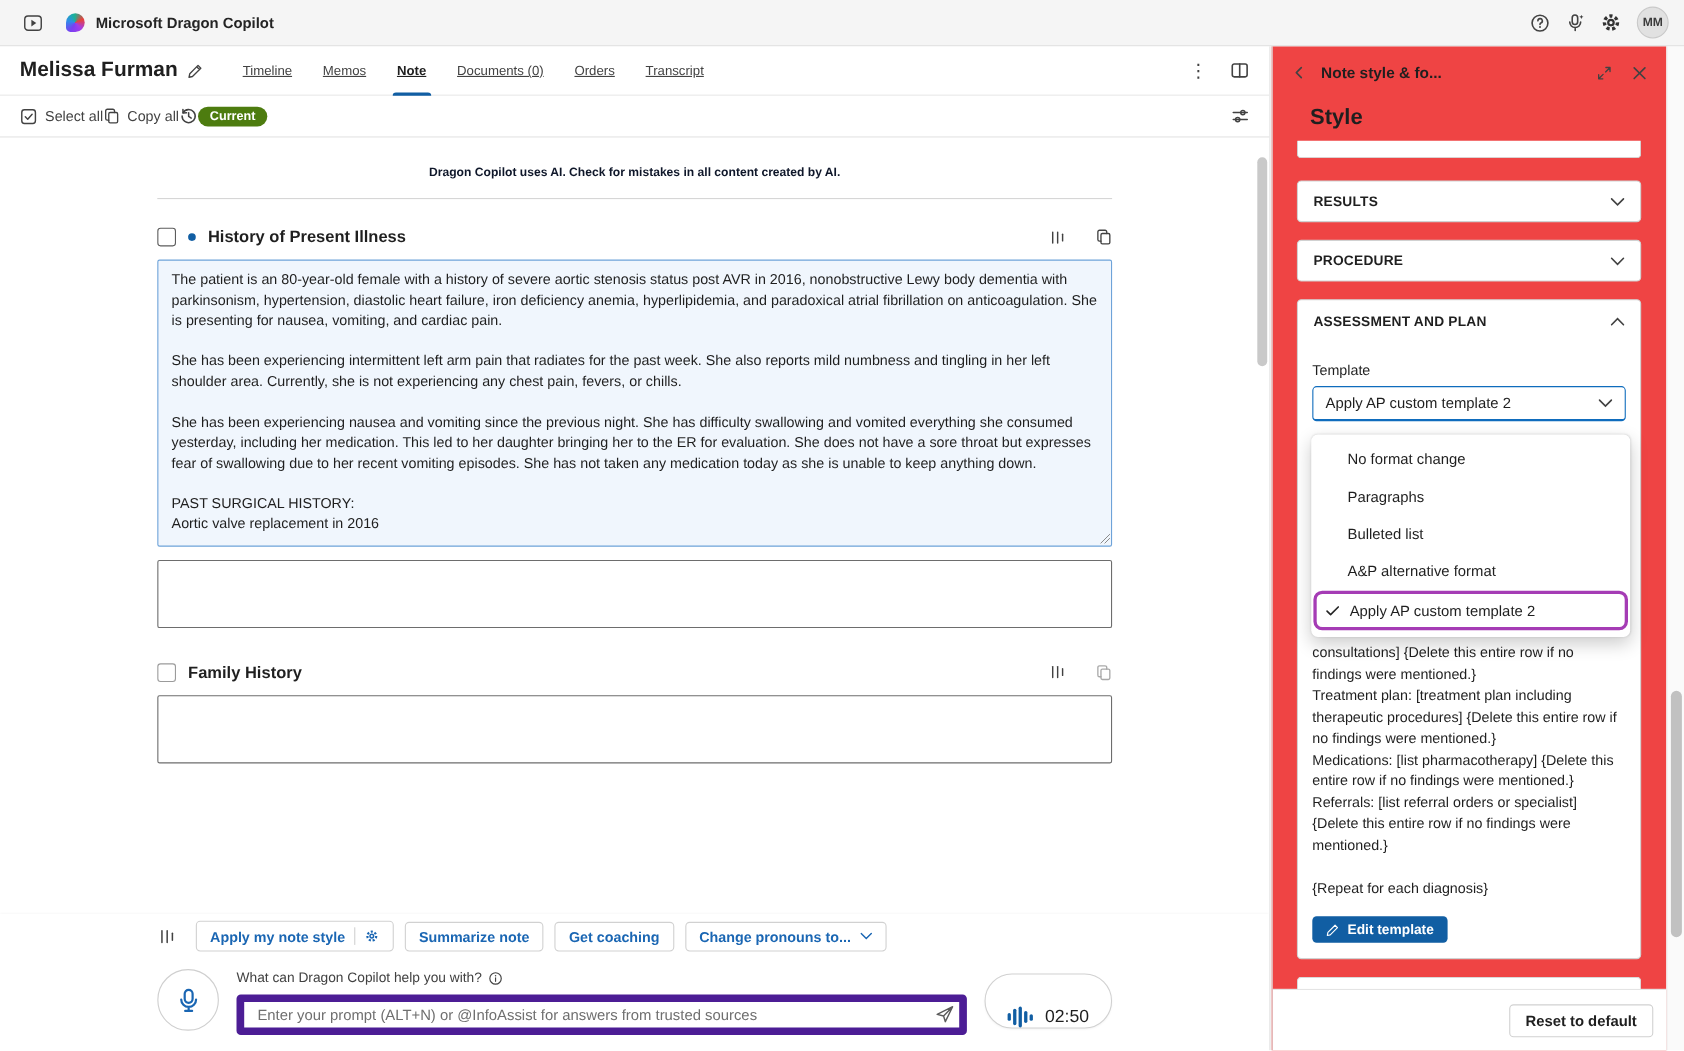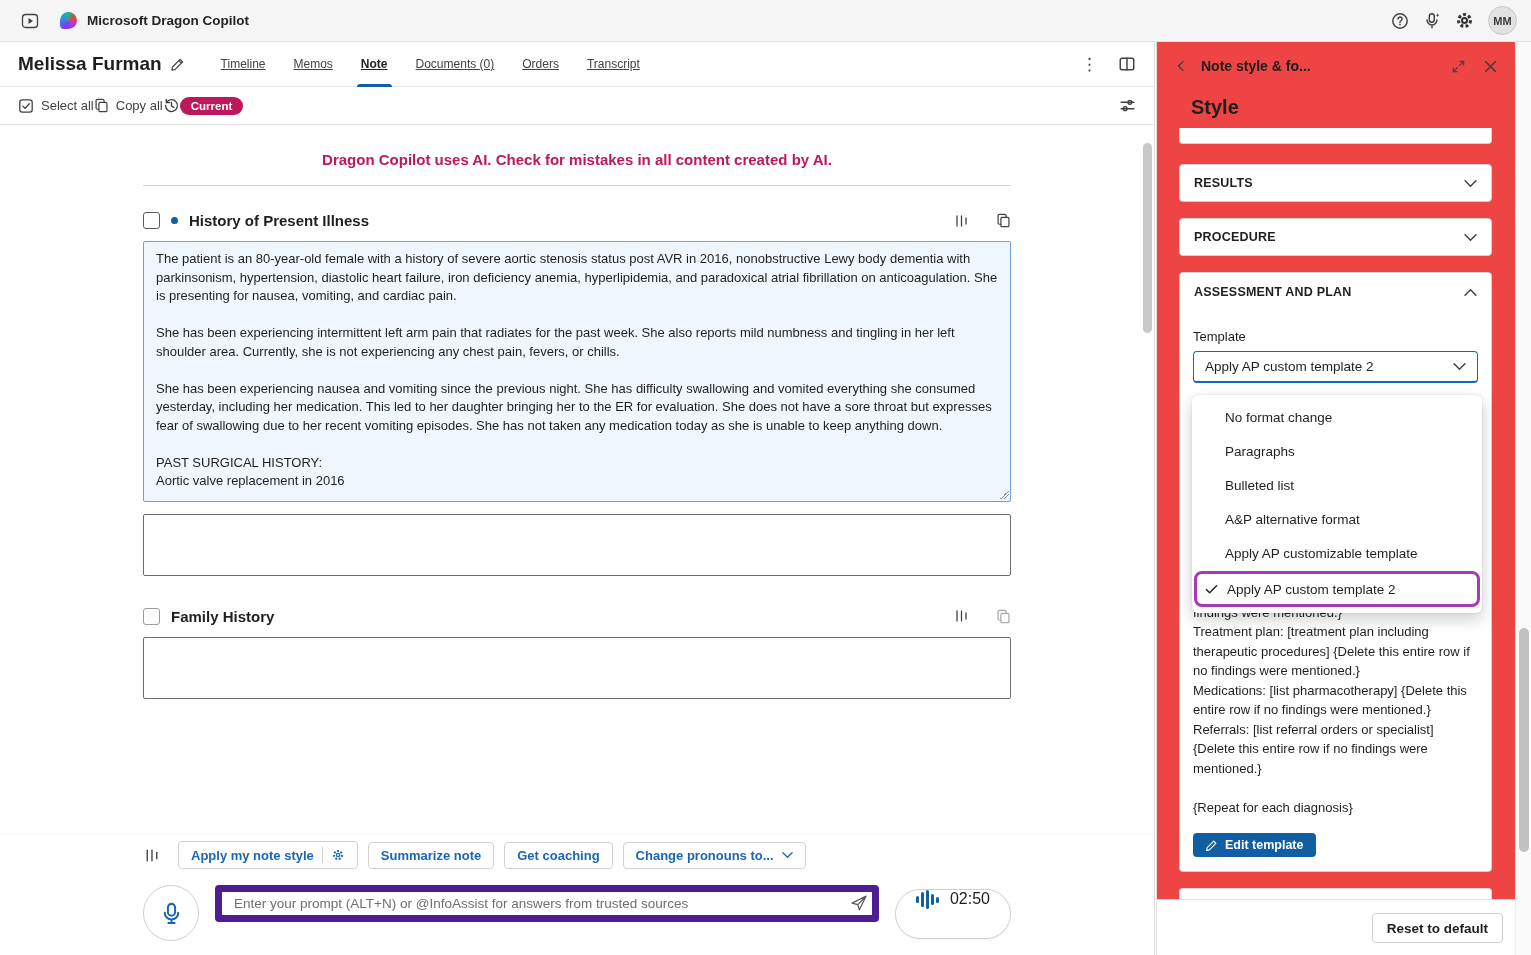--- a/index.html
+++ b/index.html
@@ -26,26 +26,26 @@
   .pencil-btn { margin-left:8px; cursor:pointer; display:flex; align-items:center; }
   .tabs { display:flex; margin-left:22px; height:45px; }
   .tab { position:relative; padding:0 14px; display:flex; align-items:center; font-size:12px; color:#424242; cursor:pointer;text-decoration:underline; }
   .tab.active { font-weight:600; color:#1f1f1f; }
   .tab.active::after { content:""; position:absolute; left:10px; right:10px; bottom:0; height:3px; background:#115ea3; border-radius:3px 3px 0 0; }
   .header-actions { margin-left:auto; display:flex; align-items:center; gap:14px; }
   .kebab { font-size:17px; color:#424242; cursor:pointer; padding:2px 6px; }
 
   .note-toolbar { height:38px; display:flex; align-items:center; padding:0 18px; border-bottom:1px solid #e3e3e3; flex:none; }
   .tool-item { display:flex; align-items:center; gap:7px; font-size:13px; color:#424242; cursor:pointer; }
-  .badge-current { background:#be185d; color:#fff; font-size:11.5px; font-weight:600; padding:3px 11px; border-radius:11px; cursor:pointer; }
+  .badge-current { background:#4d7c0f; color:#fff; font-size:11.5px; font-weight:600; padding:3px 11px; border-radius:11px; cursor:pointer; }
   .note-toolbar .spacer { flex:1; }
 
   .note-scroll { flex:1; overflow:hidden; position:relative; }
   .note-inner { width:868px; margin:0 auto; padding-top:26px; }
-  .ai-notice { text-align:center; font-size:15px; font-weight:700; color:#be185d; }
+  .ai-notice { text-align:center; font-size:11px; font-weight:700; color:#0f172a; }
   .notice-hr { border:none; border-top:1px solid #d6d6d6; margin-top:17px; }
 
   .section-head { display:flex; align-items:center; gap:11px; margin-top:26px; }
   .checkbox { width:17px; height:17px; border:1.5px solid #5c5c5c; border-radius:3px; background:#fff; cursor:pointer; flex:none; }
   .blue-dot { width:7px; height:7px; border-radius:50%; background:#115ea3; flex:none; }
   .section-title { font-size:15px; font-weight:700; color:#1f1f1f; }
   .section-head .spacer { flex:1; }
   .sec-icon { cursor:pointer; display:flex; align-items:center; }
   .sec-icon.dim { opacity:.45; }
 
@@ -64,21 +64,21 @@
   .prompt-row { display:flex; align-items:flex-start; gap:16px; margin-top:16px; }
   .mic-circle { width:56px; height:56px; border-radius:50%; border:1px solid #cfcfcf; background:#fff;
                 display:flex; align-items:center; justify-content:center; cursor:pointer; flex:none; }
   .prompt-col { flex:1; }
   .prompt-label { display:flex; align-items:center; gap:6px; font-size:12.5px; color:#424242; margin:1px 0 8px; }
   .prompt-input-wrap { position:relative; }
   .prompt-input { width:100%; height:37px; border:7px solid #4c1d95; border-radius:4px; padding:0 38px 0 12px;
                   font-size:13.5px; color:#a21caf; font-family:"Liberation Sans",sans-serif; outline:none; }
   .prompt-input::placeholder { color:#6f6f6f; }
   .send-btn { position:absolute; right:10px; top:8px; cursor:pointer; }
-  .timer-pill { display:flex; align-items:flex-start; gap:11px; border:1px solid #d1d1d1; border-radius:26px; height:50px;
+  .timer-pill { display:flex; align-items:flex-end; gap:11px; border:1px solid #d1d1d1; border-radius:26px; height:50px;
                 padding:0 20px; margin-top:4px; cursor:pointer; background:#fff; box-shadow:0 1px 2px rgba(0,0,0,.05); flex:none; }
   .timer-text { font-size:16px; color:#1f1f1f; }
   .wave { display:flex; align-items:center; gap:2.5px; }
   .wave i { display:block; width:2.5px; background:#115ea3; border-radius:2px; }
 
   .v-scrollbar { position:absolute; top:10px; right:2px; bottom:10px; width:9px; }
   .v-thumb { position:absolute; left:0; width:9px; background:#c9c9c9; border-radius:5px; cursor:pointer; }
 
   
   .panel { position:absolute; top:42px; left:1156px; width:359px; bottom:0; background:#ef4444; border-left:1px solid #e0e0e0; overflow:hidden; }
@@ -319,20 +319,28 @@
       </div>
 
       <div class="prompt-row">
         <span class="mic-circle">
           <svg width="23" height="23" viewBox="0 0 16 16">
               <rect x="5.5" y="1.3" width="5" height="8.2" rx="2.5" fill="none" stroke="#1a66b3" stroke-width="1.4"></rect>
               <path d="M3.3 7.4 a4.7 4.7 0 0 0 9.4 0 M8 12.2 V14.6 M5.8 14.6 h4.4" fill="none" stroke="#1a66b3" stroke-width="1.4" stroke-linecap="round"></path>
             </svg>
         </span>
         <div class="prompt-col">
+          <div class="prompt-label">
+            <span>What can Dragon Copilot help you with?</span>
+            <svg width="13" height="13" viewBox="0 0 16 16">
+                <circle cx="8" cy="8" r="6.4" class="icon-stroke"></circle>
+                <circle cx="8" cy="4.9" r=".85" fill="#424242"></circle>
+                <line x1="8" y1="7.2" x2="8" y2="11.2" class="icon-stroke"></line>
+              </svg>
+          </div>
           <div class="prompt-input-wrap">
             <input class="prompt-input" type="text" placeholder="Enter your prompt (ALT+N) or @InfoAssist for answers from trusted sources" style="">
             <span class="send-btn">
               <svg width="20" height="20" viewBox="0 0 20 20">
                   <path d="M3 10.2 L17 3.2 L10.4 16.8 L8.8 11.6 Z M8.8 11.6 L17 3.2" fill="none" stroke="#5c5c5c" stroke-width="1.3" stroke-linejoin="round"></path>
                 </svg>
             </span>
           </div>
         </div>
         <div class="timer-pill">
@@ -416,21 +424,20 @@
         <span>Edit template</span>
       </button>
     </div>
   </div>
 
   <div class="dropdown">
     <div class="dd-option">No format change</div>
     <div class="dd-option">Paragraphs</div>
     <div class="dd-option">Bulleted list</div>
     <div class="dd-option">A&amp;P alternative format</div>
-    <div class="dd-option">Apply AP customizable template</div>
     <div class="dd-selected-wrap">
       <svg width="13" height="11" viewBox="0 0 14 11">
           <path d="M1.5 5.5 L5 9 L12.5 1.5" fill="none" stroke="#242424" stroke-width="1.6" stroke-linecap="round" stroke-linejoin="round"></path>
         </svg>
       <span class="dd-label">Apply AP custom template 2</span>
     </div>
   </div>
 
   <div class="partial-card-top"></div>
 

